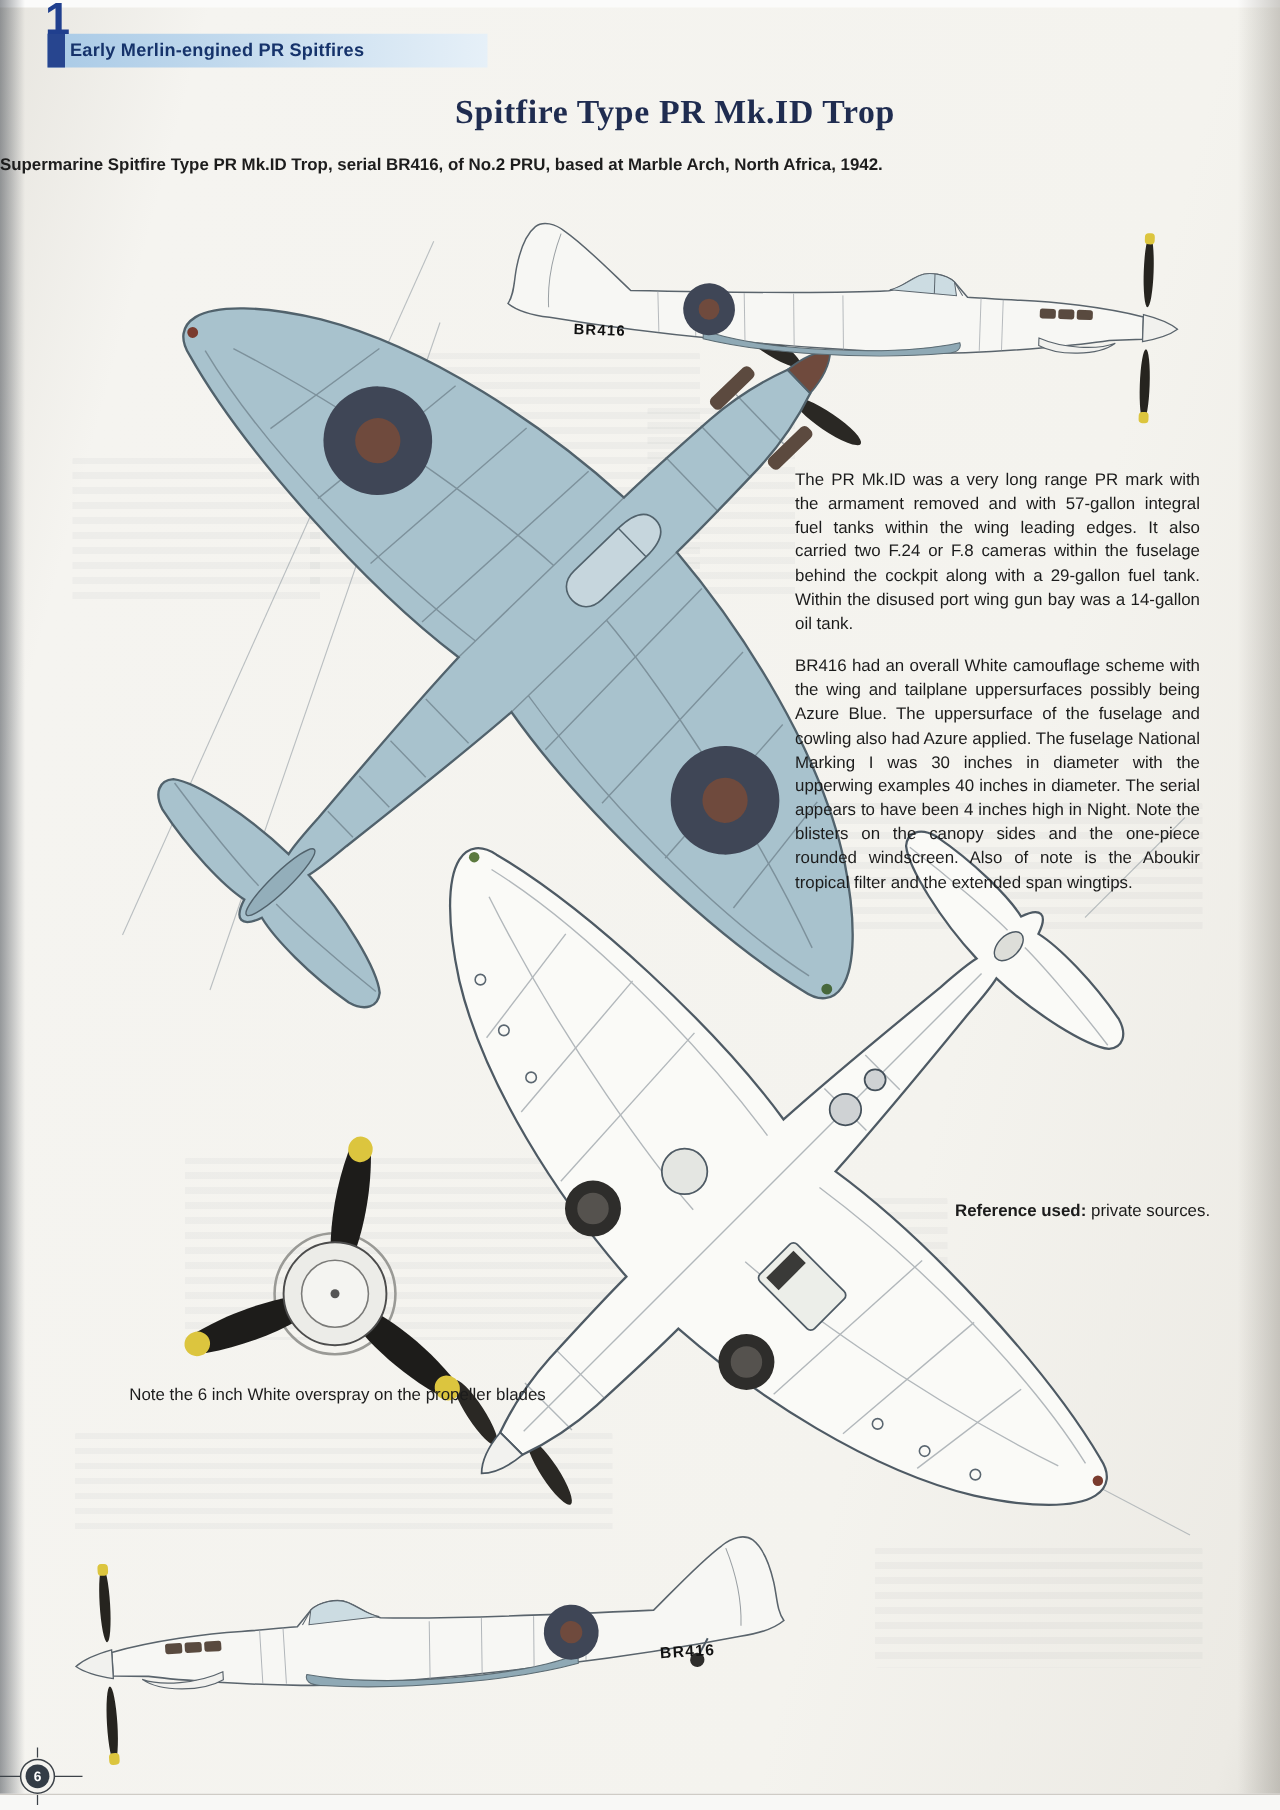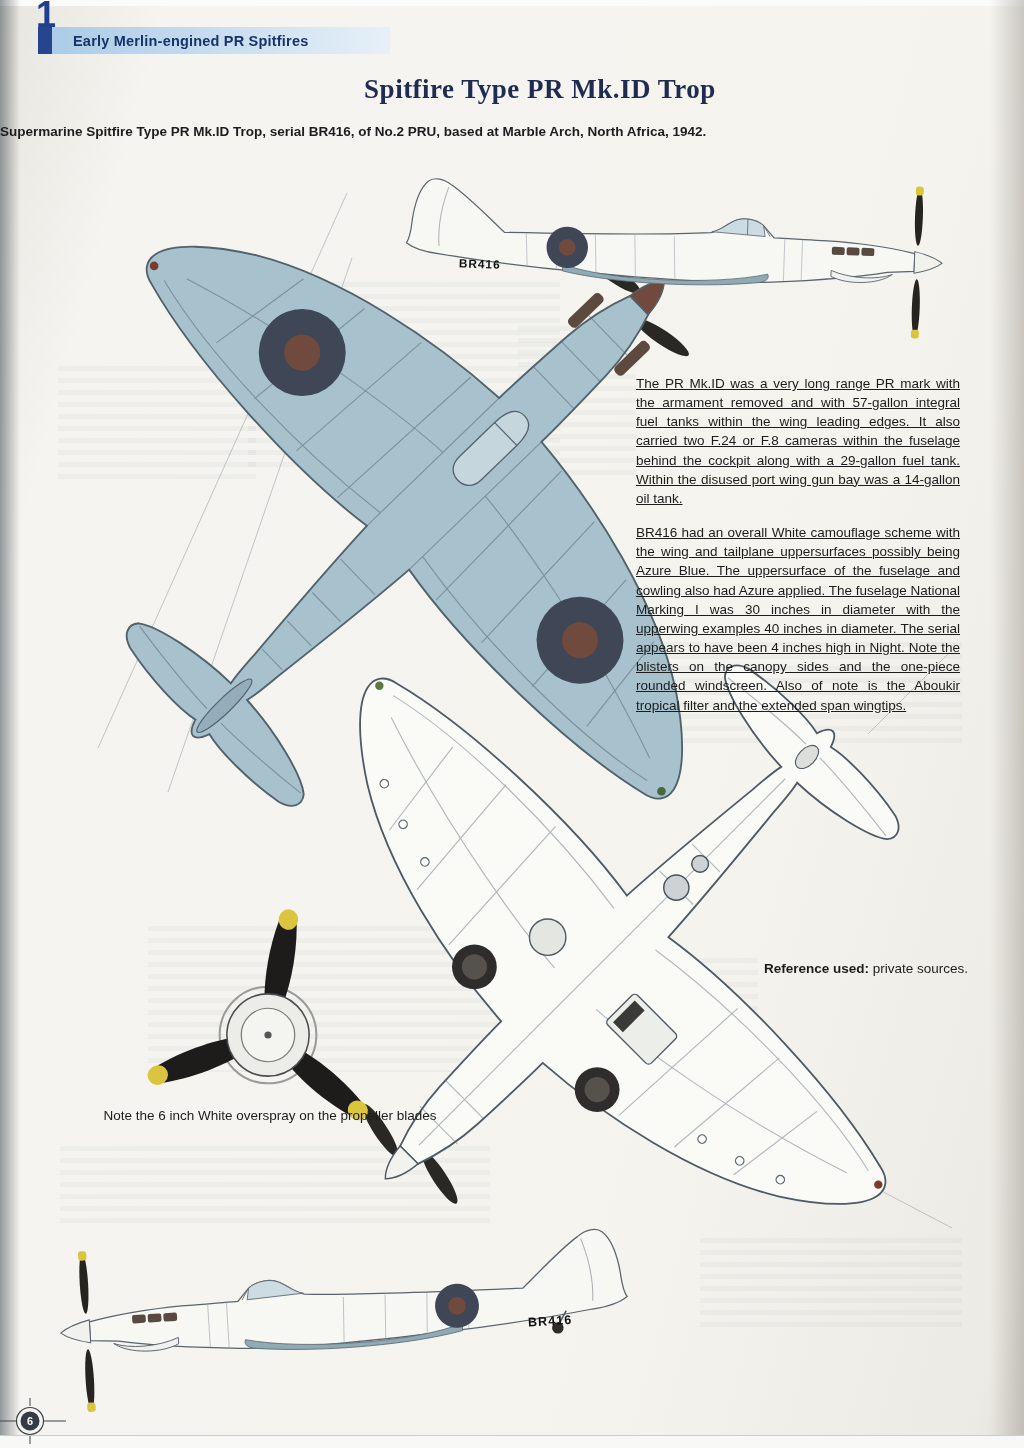--- a/index.html
+++ b/index.html
@@ -9,26 +9,26 @@
   .abs{position:absolute;}
   
   #binding{left:0;top:0;bottom:0;width:20px;background:linear-gradient(90deg,rgba(70,76,84,.55),rgba(70,76,84,0));z-index:7;}
   #right-edge{right:0;top:0;bottom:0;width:34px;background:linear-gradient(270deg,rgba(150,146,138,.45),rgba(150,146,138,0));z-index:7;}
   #bottom-edge{left:0;right:0;bottom:0;height:12px;background:#f8f8f6;border-top:1px solid #cfccc6;z-index:7;}
   #top-edge{left:0;right:0;top:0;height:6px;background:#fbfbfa;z-index:7;}
   
   #chapter-number{left:36px;top:-6px;font-size:36px;font-weight:bold;color:#203f8e;z-index:11;}
   #header-band{left:38px;top:27px;width:352px;height:27px;background:linear-gradient(90deg,#a9cae6,#e6f0f8);z-index:10;display:flex;align-items:center;}
   #header-band .accent{width:14px;height:27px;background:#27458f;}
-  #header-band .label{padding-left:21px;font-size:14.5px;font-weight:bold;color:#16336b;letter-spacing:.2px;}
+  #header-band .label{padding-left:4px;font-size:14.5px;font-weight:bold;color:#16336b;letter-spacing:.2px;}
   #page-title{left:0;top:74px;width:1024px;text-align:center;font-family:"Liberation Serif",serif;
     font-weight:bold;font-size:27px;color:#1f2c50;letter-spacing:.5px;z-index:10;padding-left:28px;}
   #page-subtitle{left:0;top:124px;width:1024px;text-align:left;font-size:13.5px;font-weight:bold;color:#1d1d1d;z-index:10;}
   
-  #text-col{left:636px;top:374px;width:324px;z-index:10;text-decoration:underline;}
+  #text-col{left:636px;top:374px;width:324px;z-index:10;}
   #text-col p{margin:0 0 15px 0;font-size:13.5px;line-height:1.42;text-align:justify;}
   #reference-line{left:764px;top:961px;font-size:13.5px;white-space:nowrap;z-index:10;}
   #reference-line b{font-weight:bold;}
   #prop-caption{left:270px;top:1108px;transform:translateX(-50%);font-size:13.5px;white-space:nowrap;z-index:10;}
   
   .ghost{background:repeating-linear-gradient(180deg,rgba(110,120,130,.55) 0 5px,rgba(0,0,0,0) 5px 12px);
     opacity:.10;filter:blur(.6px);z-index:1;border-radius:2px;}
   
   .illus{z-index:5;}
   #plan-top{left:34px;top:171px;width:783px;height:681px;transform:rotate(46deg);z-index:4;}

